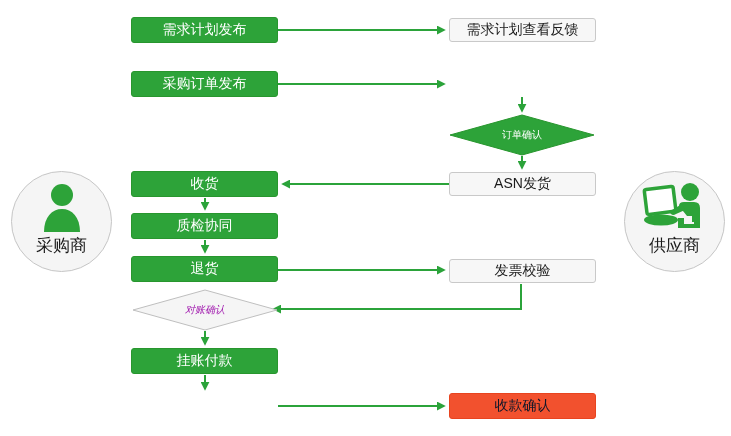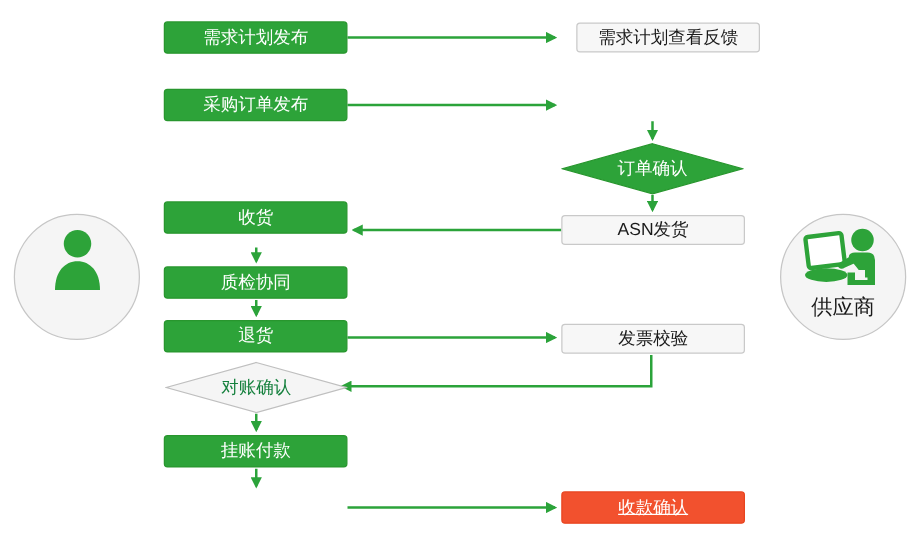--- a/index.html
+++ b/index.html
@@ -8,29 +8,29 @@
     font-family:"Liberation Sans","DejaVu Sans",sans-serif;
   }
   .connectors{position:absolute;left:0;top:0;width:731px;height:436px;z-index:1;}
   .node{
     position:absolute;z-index:2;display:flex;align-items:center;justify-content:center;
     width:147px;height:26px;font-size:14px;border-radius:3px;box-sizing:border-box;
     white-space:nowrap;
   }
   .node.green{background:#2DA339;border:1px solid #28962E;color:#ffffff;}
   .node.light{background:#F7F7F7;border:1px solid #C9C9C9;color:#1A1A1A;height:24px;}
-  .node.red{background:#F2512E;border:1px solid #E8441F;color:#ffffff;text-decoration:underline;}
+  .node.red{background:#F2512E;border:1px solid #E8441F;color:#0f172a;}
   .diamond{position:absolute;z-index:2;width:146px;height:42px;}
   .diamond svg{position:absolute;left:0;top:0;}
   .diamond .dlabel{
     position:absolute;left:0;top:0;width:100%;height:100%;
-    display:flex;align-items:center;justify-content:center;font-size:14px;white-space:nowrap;
+    display:flex;align-items:center;justify-content:center;font-size:10px;white-space:nowrap;
   }
   .diamond.green-d .dlabel{color:#ffffff;}
-  .diamond.light-d .dlabel{color:#15803d;}
+  .diamond.light-d .dlabel{color:#a21caf;font-style:italic;}
   .actor{
     position:absolute;z-index:2;width:101px;height:101px;border-radius:50%;
     background:#F5F5F5;border:1px solid #C6C6C6;box-sizing:border-box;
   }
   .actor .icon{position:absolute;left:0;top:10px;width:100%;display:flex;justify-content:center;}
   .actor .alabel{
     position:absolute;left:0;top:62px;width:100%;text-align:center;
     font-size:17px;color:#1A1A1A;white-space:nowrap;
   }
 </style>
@@ -56,51 +56,52 @@
       <path d="M278,270 L444,270" marker-end="url(#arw)"></path>
       <path d="M521,284 L521,309 L274,309" marker-end="url(#arw)"></path>
       <path d="M205,331 L205,344" marker-end="url(#arw)"></path>
       <path d="M205,375 L205,389" marker-end="url(#arw)"></path>
       <path d="M278,406 L444,406" marker-end="url(#arw)"></path>
     </g>
   </svg>
 
   <div class="node green" style="left:131px;top:17px">需求计划发布</div>
   <div class="node green" style="left:131px;top:71px">采购订单发布</div>
-  <div class="node green" style="left:131px;top:161px">收货</div>
+  <div class="node green" style="left:131px;top:171px">收货</div>
   <div class="node green" style="left:131px;top:213px">质检协同</div>
   <div class="node green" style="left:131px;top:256px">退货</div>
   <div class="node green" style="left:131px;top:348px">挂账付款</div>
 
   <div class="diamond light-d" style="left:132px;top:289px">
     <svg width="146" height="42" viewBox="0 0 146 42">
       <polygon points="73,1 145,21 73,41 1,21" fill="#F5F5F5" stroke="#BFBFBF" stroke-width="1"></polygon>
     </svg>
     <span class="dlabel">对账确认</span>
   </div>
 
-  <div class="node light" style="left:461px;top:18px">需求计划查看反馈</div>
+  <div class="node light" style="left:449px;top:18px">需求计划查看反馈</div>
   <div class="node light" style="left:449px;top:172px">ASN发货</div>
   <div class="node light" style="left:449px;top:259px">发票校验</div>
   <div class="node red" style="left:449px;top:393px">收款确认</div>
 
   <div class="diamond green-d" style="left:449px;top:114px">
     <svg width="146" height="42" viewBox="0 0 146 42">
       <polygon points="73,1 145,21 73,41 1,21" fill="#2DA339" stroke="#28962E" stroke-width="1"></polygon>
     </svg>
     <span class="dlabel">订单确认</span>
   </div>
 
   <div class="actor" style="left:11px;top:171px">
     <span class="icon">
       <svg width="46" height="50" viewBox="0 0 46 50">
         <circle cx="23" cy="13" r="11" fill="#2DA339"></circle>
         <path d="M5,50 C5,35 13,27 23,27 C33,27 41,35 41,50 Z" fill="#2DA339"></path>
       </svg>
     </span>
+    <span class="alabel">采购商</span>
   </div>
 
   <div class="actor" style="left:624px;top:171px">
     <span class="icon">
       <svg width="66" height="52" viewBox="0 0 66 52">
         <g transform="rotate(-7 18 22)">
           <rect x="4" y="6" width="29" height="25" rx="2" fill="#ffffff" stroke="#2DA339" stroke-width="3.5"></rect>
         </g>
         <ellipse cx="19" cy="38" rx="17" ry="5.5" fill="#2DA339"></ellipse>
         <circle cx="48" cy="10" r="9" fill="#2DA339"></circle>

